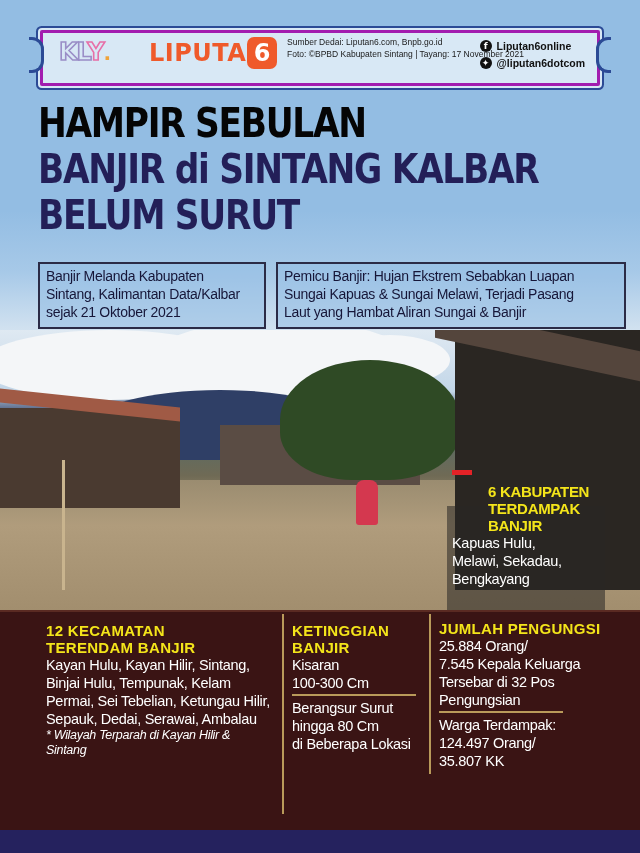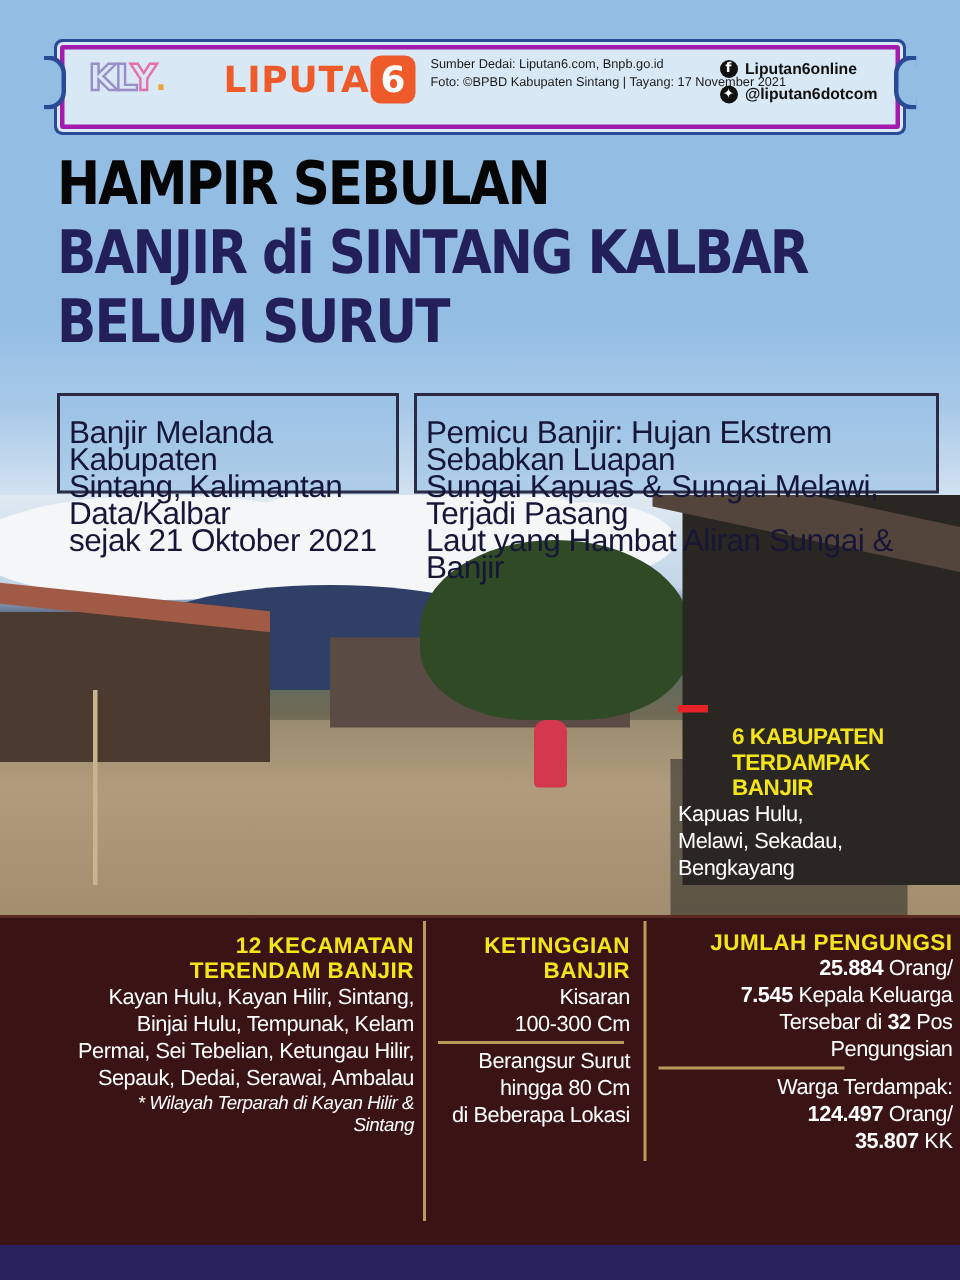--- a/index.html
+++ b/index.html
@@ -72,22 +72,22 @@
   .title .l1 { color: #050505; display: block; }
   .title .l2 { color: #231f58; display: block; }
   .title .l3 { color: #231f58; display: block; }
 
   
   .infobox {
     position: absolute; top: 262px; height: 67px;
     border: 2px solid #2b2b46;
     background: rgba(147,189,227,0.55);
     font-family: "Liberation Sans", sans-serif;
-    font-size: 21px; line-height: 18px; color: #161638;
-    padding: 16px 6px;
+    font-size: 14px; line-height: 18px; color: #161638;
+    padding: 3px 6px;
     letter-spacing: -0.3px;
   }
   .infobox.left { left: 38px; width: 228px; }
   .infobox.right { left: 276px; width: 350px; }
 
   
   .photo {
     position: absolute; left: 0; top: 330px; width: 640px; height: 280px; overflow: hidden;
     background: linear-gradient(180deg, #dfe9f2 0%, #c2d6e8 22%, #3f4e72 30%, #5b6b63 40%, #6f6a55 52%, #9c8a6a 62%, #a28f70 100%);
   }
@@ -111,25 +111,25 @@
   .red-bar { width: 20px; height: 5px; background: #e42227; margin-bottom: 8px; }
   .kab-head { color: #f4e51a; font-weight: bold; font-size: 15px; line-height: 17px; letter-spacing: -0.3px; margin-left: 36px; }
   .kab-body { color: #fff; font-size: 14.5px; line-height: 18px; letter-spacing: -0.3px; }
 
   
   .stats {
     position: absolute; left: 0; top: 610px; width: 640px; height: 220px;
     background: #3a1414;
     border-top: 2px solid #5a2a22;
   }
-  .col { position: absolute; top: 0; text-align: right; }
+  .col { position: absolute; top: 0; }
   .vline { position: absolute; top: 2px; width: 2px; height: 200px; background: #b99a5a; }
   .col-head { color: #f4e51a; font-weight: bold; font-size: 15px; line-height: 17px; letter-spacing: 0.3px; }
   .col-body { color: #fff; font-size: 14.5px; line-height: 18px; letter-spacing: -0.3px; }
-  .col-body b { font-weight: bold; }
+  .col-body b { font-weight: normal; }
   .note { color: #fff; font-style: italic; font-size: 12.5px; line-height: 15px; letter-spacing: -0.3px; }
   .hsep { height: 2px; background: #b99a5a; margin: 2px 0 3px 0; }
 
   .footer { position: absolute; left: 0; top: 830px; width: 640px; height: 23px; background: #25225e; }
 </style>
 </head>
 <body>
 
 <div class="sky"></div>
 

